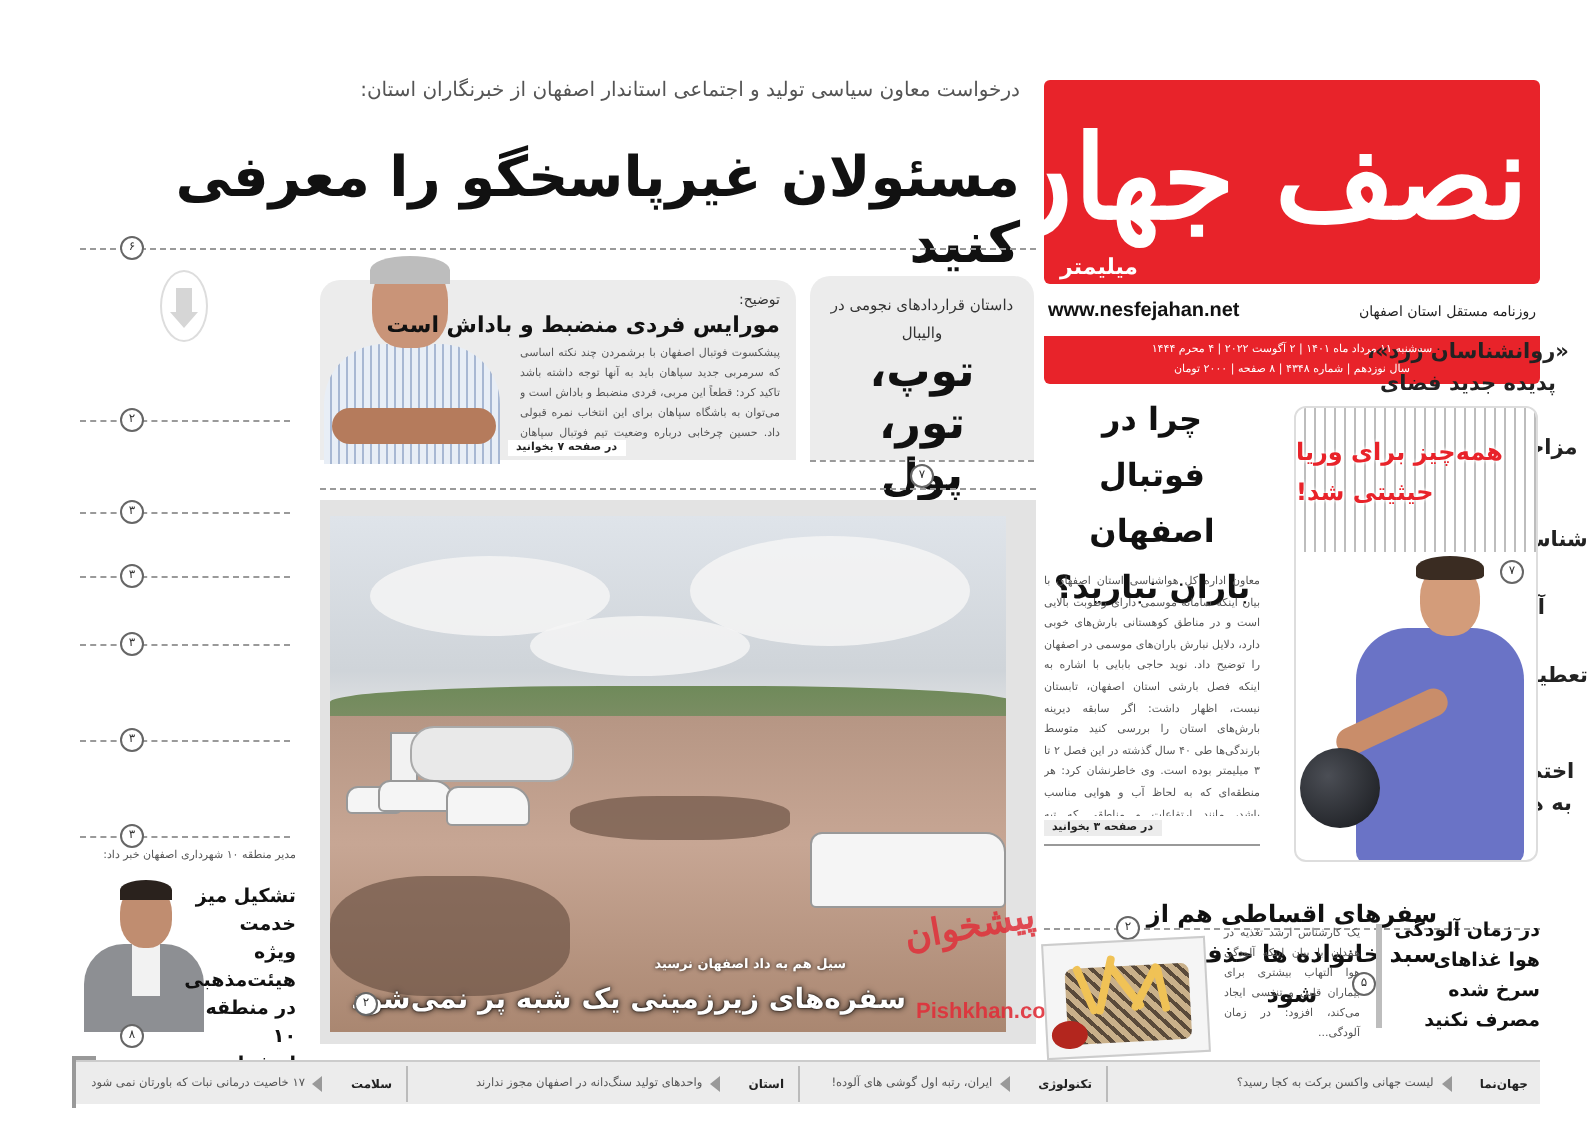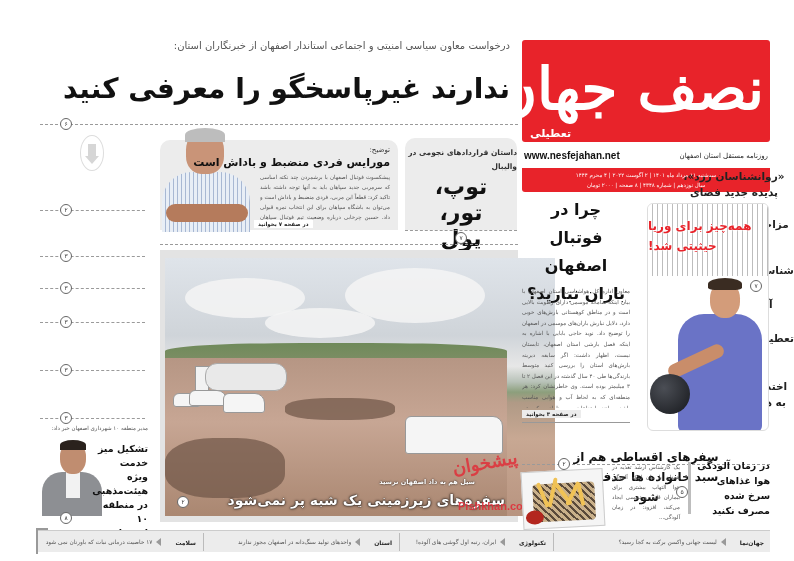--- a/index.html
+++ b/index.html
@@ -30,37 +30,37 @@
   
   .left-col { left: 40px; top: 135px; width: 105px; }
   .down-arrow { position:absolute; left: 40px; top: 0; width: 24px; height: 36px; border-radius: 50%; border: 1px solid #ddd; }
   .down-arrow::after { content:""; position:absolute; left: 7px; top: 8px; width: 8px; height: 12px; background: #d6d6d6; }
   .down-arrow::before { content:""; position:absolute; left: 4px; top: 20px; border-left: 7px solid transparent; border-right: 7px solid transparent; border-top: 8px solid #d6d6d6; }
   .lstory { position: absolute; right: 0; width: 120px; text-align: center; font-weight: bold; font-size: 10.5px; line-height: 16px; color: #222; }
 
   
   .gray-box { background: #ececec; border-radius: 10px 10px 0 0; }
   .vball-box { left: 405px; top: 138px; width: 112px; height: 92px; }
-  .vball-kicker { position:absolute; right: 0; top: 8px; width: 112px; text-align:right; font-size: 7.5px; font-weight: bold; line-height: 14px; color:#333; }
+  .vball-kicker { position:absolute; right: 0; top: 8px; width: 112px; text-align:center; font-size: 7.5px; font-weight: normal; line-height: 14px; color:#333; }
   .vball-title { position:absolute; right: 0; top: 36px; width: 112px; text-align:center; font-size: 22px; font-weight: bold; line-height: 26px; color:#111; }
 
   .coach-box { left: 160px; top: 140px; width: 238px; height: 90px; }
   .coach-photo { position:absolute; left: 0; top: -12px; width: 92px; height: 104px; overflow: hidden; }
   .coach-photo .head { position:absolute; left: 26px; top: 2px; width: 38px; height: 44px; background: #c99478; border-radius: 45% 45% 40% 40%; }
   .coach-photo .hair { position:absolute; left: 25px; top: 0; width: 40px; height: 14px; background: #bdbdbd; border-radius: 50% 50% 0 0; }
   .coach-photo .shirt { position:absolute; left: 2px; top: 44px; width: 88px; height: 60px; background: repeating-linear-gradient(90deg,#e8eef6 0 3px,#a8b8d3 3px 4px); border-radius: 30px 30px 0 0; }
   .coach-photo .arms { position:absolute; left: 6px; top: 76px; width: 82px; height: 18px; background: #b57b5c; border-radius: 10px; }
   .coach-kicker { position:absolute; right: 8px; top: 6px; font-size: 7px; color: #333; }
   .coach-title { position:absolute; right: 8px; top: 16px; font-size: 11px; font-weight: bold; color: #111; }
   .coach-body { position:absolute; right: 8px; top: 32px; width: 130px; font-size: 5.5px; line-height: 10px; color: #555; text-align: justify; }
   .coach-more { position:absolute; left: 94px; top: 80px; background: #fff; font-size: 5.5px; font-weight: bold; padding: 1px 4px; color: #222; }
 
   
   .main-photo-frame { left: 160px; top: 250px; width: 358px; height: 272px; background: #e3e3e3; }
-  .main-photo { position:absolute; left: 5px; top: 8px; width: 390px; height: 258px; overflow: hidden;
+  .main-photo { position:absolute; left: 5px; top: 8px; width: 338px; height: 258px; overflow: hidden;
      background: linear-gradient(180deg, #dfe4ea 0%, #cfd4d9 30%, #e7e7e7 42%, #b8c2b8 48%, #8c9f7c 52%, #b09a86 56%, #c8a893 70%, #b89480 100%); }
   .cloud { position:absolute; background: #f4f4f4; border-radius: 50%; opacity: .85; }
   .trees { position:absolute; left: 0; top: 85px; width: 342px; height: 20px; background: linear-gradient(180deg,#6f8a5a,#7e8e66); border-radius: 40% 40% 0 0; }
   .road-mud { position:absolute; left: 0; top: 100px; width: 342px; height: 160px; background: linear-gradient(180deg,#b69684 0%,#c7a694 40%,#a98670 100%); }
   .mud-dark { position:absolute; background: #6e5446; border-radius: 40%; opacity: .7; }
   .tanker { position:absolute; left: 40px; top: 105px; width: 82px; height: 28px; background: #e9e9e9; border-radius: 12px; border: 1px solid #aaa; }
   .truck-cab { position:absolute; left: 30px; top: 108px; width: 14px; height: 30px; background: #f2f2f2; border: 1px solid #999; }
   .car { position:absolute; background: #f5f5f5; border: 1px solid #999; border-radius: 6px 10px 3px 3px; }
   .photo-kicker { position:absolute; right: 80px; bottom: 30px; color: #fff; font-size: 6.5px; font-weight: bold; text-shadow: 0 0 2px #000; }
   .photo-title { position:absolute; right: 50px; bottom: 8px; color: #fff; font-size: 14px; font-weight: bold; text-shadow: 0 0 3px #000, 0 0 1px #000; }
@@ -113,34 +113,34 @@
   .footer-arrow { width: 0; height: 0; border-top: 4px solid transparent; border-bottom: 4px solid transparent; border-right: 5px solid #999; margin-left: 4px; }
   .footer-sep { position:absolute; top: 2px; width: 1px; height: 18px; background: #fff; border-left: 1px solid #bbb; }
   .footer-corner { position:absolute; left: -2px; top: -3px; width: 12px; height: 26px; border-left: 2px solid #999; border-top: 2px solid #999; }
 </style>
 </head>
 <body>
 
 <div class="abs masthead">
   <div class="mast-red">
     <div class="mast-title">نصف جهان</div>
-    <div class="mast-sub">تعطیلی</div>
+    <div class="mast-sub">میلیمتر</div>
   </div>
   <div class="mast-white">
     <div class="mast-site">www.nesfejahan.net</div>
     <div class="mast-tag">روزنامه مستقل استان اصفهان</div>
   </div>
   <div class="mast-date">
     <div>سه‌شنبه ۱۱ مرداد ماه ۱۴۰۱ | ۲ آگوست ۲۰۲۲ | ۴ محرم ۱۴۴۴</div>
     <div>سال نوزدهم | شماره ۴۳۴۸ | ۸ صفحه | ۲۰۰۰ تومان</div>
   </div>
 </div>
 
-<div class="abs kicker">درخواست معاون سیاسی امنیتی و اجتماعی استاندار اصفهان از خبرنگاران استان:</div>
-<div class="abs headline">ندارند غیرپاسخگو را معرفی کنید</div>
+<div class="abs kicker">درخواست معاون سیاسی تولید و اجتماعی استاندار اصفهان از خبرنگاران استان:</div>
+<div class="abs headline">مسئولان غیرپاسخگو را معرفی کنید</div>
 <div class="abs rule" style="left:40px; top:124px; width:478px;"></div>
 <div class="abs pg-num" style="left:60px; top:118px;">۶</div>
 
 <div class="abs left-col" style="height:290px;">
   <div class="down-arrow"></div>
 </div>
 
 <div class="abs lstory" style="left:34px; top:168px;"><span>«روانشناسان زرد»، پدیده جدید فضای مجازی</span></div>
 <div class="abs rule" style="left:40px; top:210px; width:105px;"></div>
 <div class="abs pg-num" style="left:60px; top:204px;">۲</div>

